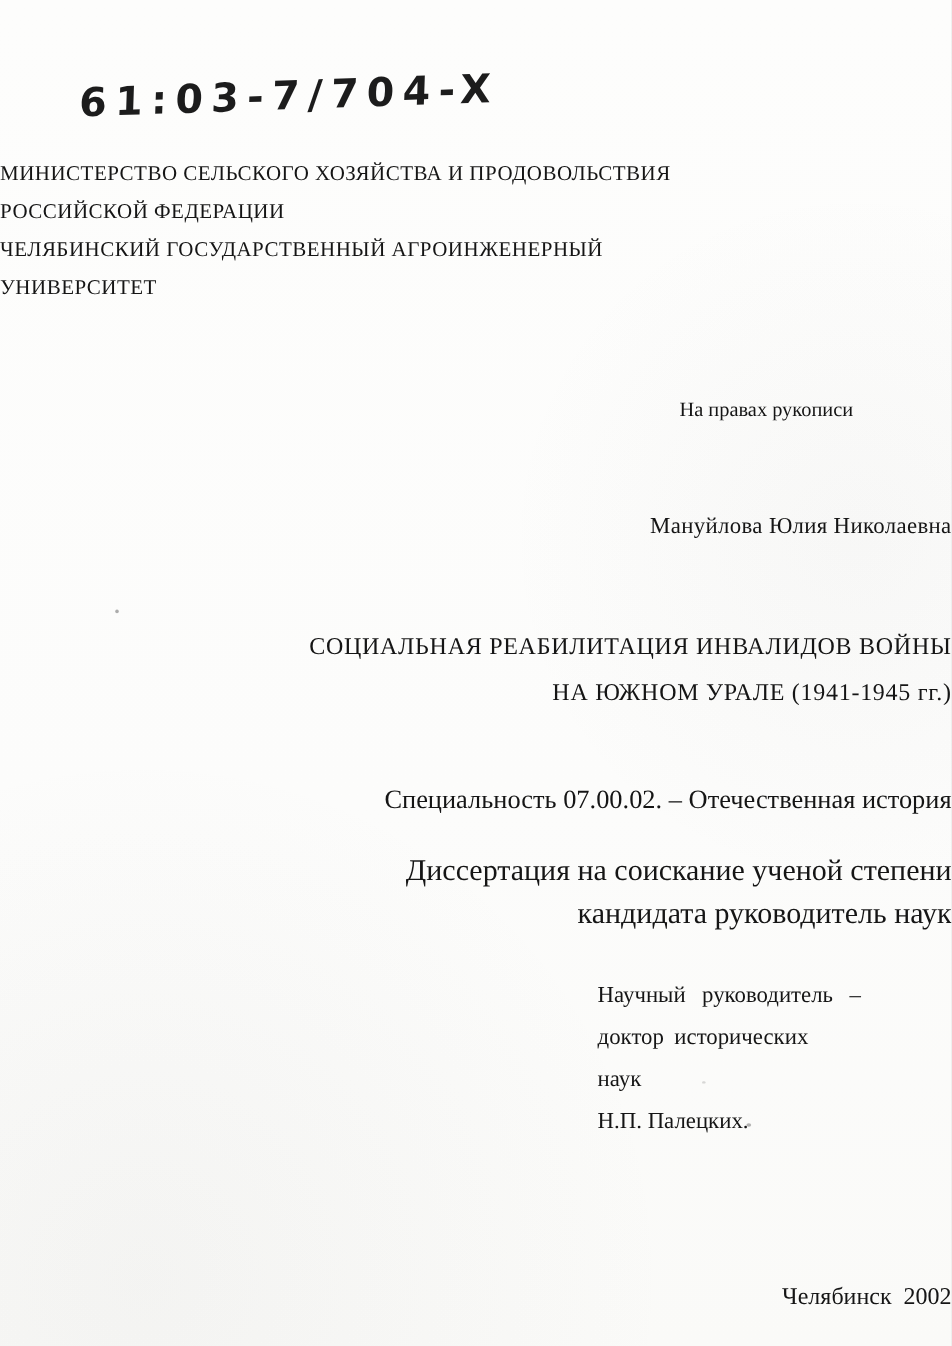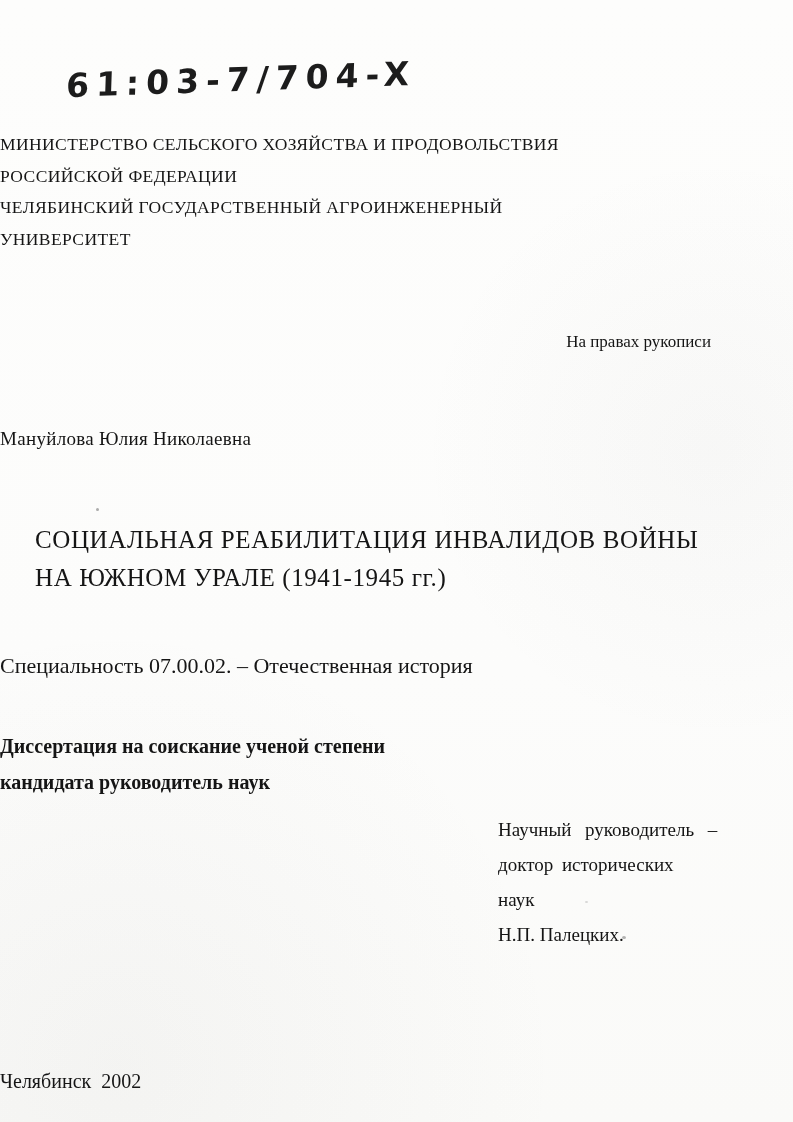--- a/index.html
+++ b/index.html
@@ -14,21 +14,21 @@
     margin: 0 auto;
     background:
       radial-gradient(circle at 15% 95%, rgba(120,120,120,0.05), transparent 35%),
       radial-gradient(circle at 90% 40%, rgba(120,120,120,0.04), transparent 30%),
       linear-gradient(180deg, #fdfdfc 0%, #fcfcfb 60%, #fafaf8 100%);
     font-family: "Liberation Serif", "DejaVu Serif", serif;
     color: #151515;
     overflow: hidden;
   }
   .abs { position: absolute; }
-  .center { left: 0; right: 0; text-align: left; }
+  .center { left: 0; right: 0; text-align: right; }
 
   .call-number {
     top: 60px;
     left: 66px;
     font-family: "DejaVu Sans", sans-serif;
     font-size: 33px;
     font-weight: bold;
     letter-spacing: 7px;
     color: #1c1c1c;
     transform: rotate(-2deg) skewX(-4deg);
@@ -55,35 +55,34 @@
   }
 
   .author-name {
     top: 428px;
     font-size: 19px;
     letter-spacing: 0.3px;
   }
 
   .diss-title {
     top: 521px;
-    font-size: 25px;
+    font-size: 20px;
     letter-spacing: 0.6px;
     margin-left: 35px;
   }
   .diss-title .line { line-height: 37.5px; }
 
   .specialty-line {
     top: 653px;
     font-size: 22px;
   }
 
   .degree-block {
-    top: 728px;
-    font-size: 20px;
-    font-weight: bold;
+    top: 708px;
+    font-size: 25px;
   }
   .degree-block .line { line-height: 36px; }
 
   .supervisor-block {
     top: 812px;
     left: 498px;
     width: 220px;
     font-size: 19px;
     text-align: left;
   }

